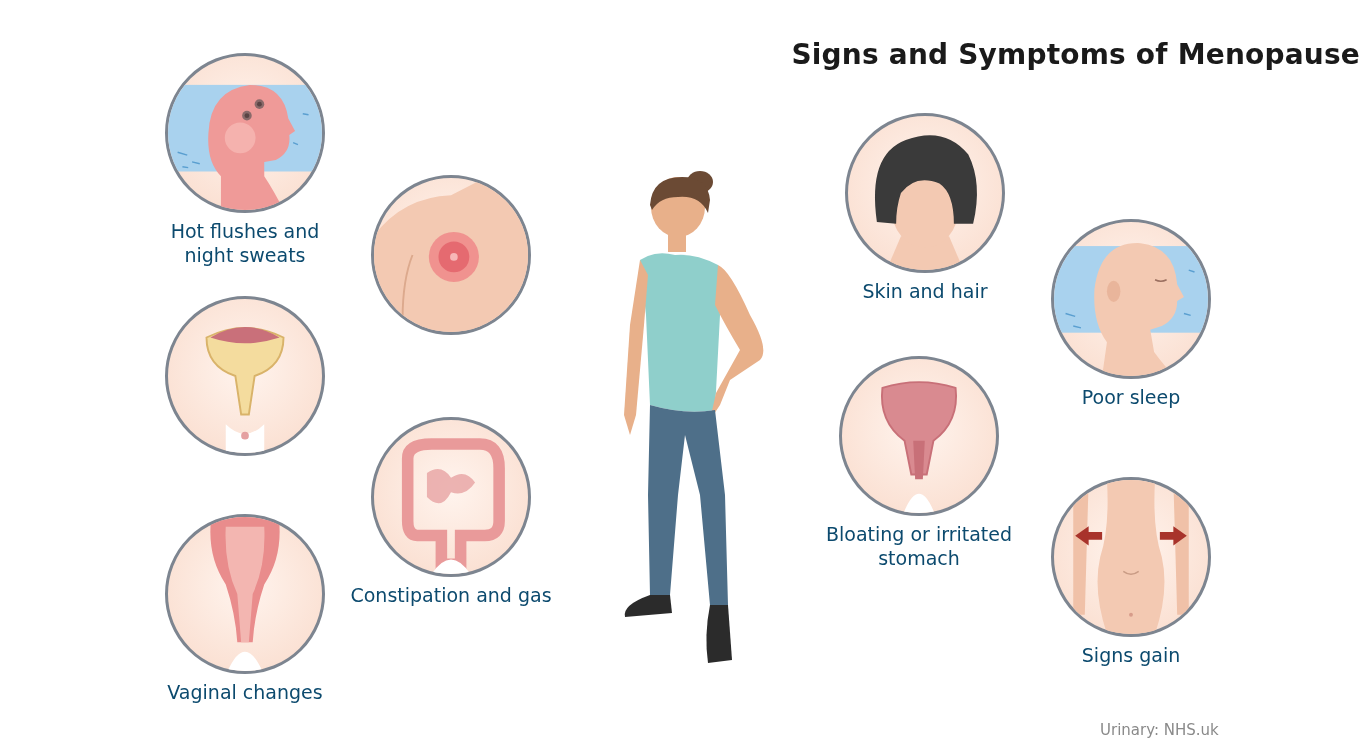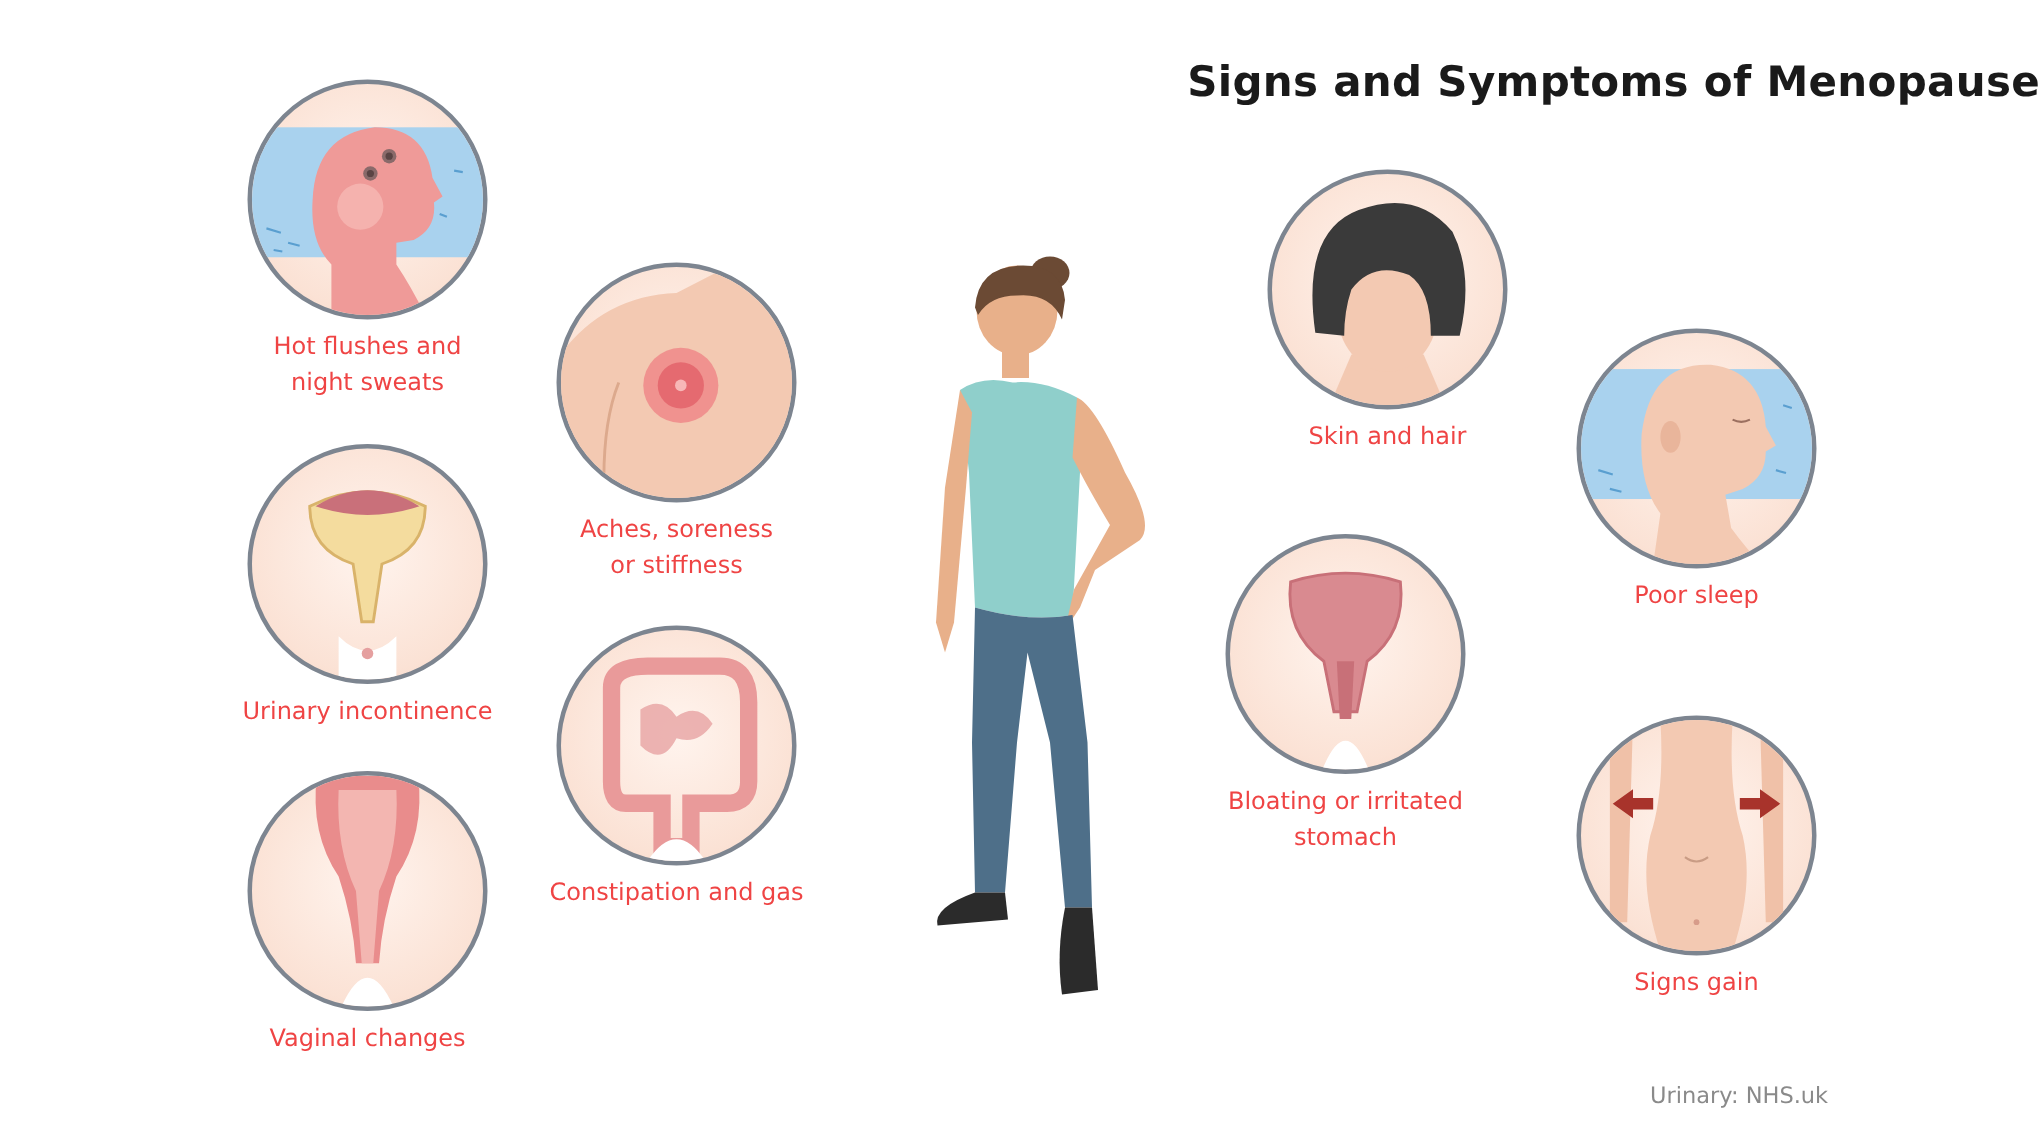--- a/index.html
+++ b/index.html
@@ -1,21 +1,21 @@
 <!DOCTYPE html>
 <html><head>
 <meta charset="utf-8">
 <style>
   html,body{margin:0;padding:0;background:#ffffff;}
   body{width:1360px;height:752px;position:relative;overflow:hidden;font-family:"DejaVu Sans","Liberation Sans",sans-serif;color:#222;}
   .title{position:absolute;left:0;width:1360px;top:38px;text-align:right;font-size:28px;font-weight:bold;color:#1a1a1a;letter-spacing:0.2px;}
   .item{position:absolute;width:240px;text-align:center;}
   .circle{position:relative;margin:0 auto;width:160px;height:160px;border-radius:50%;border:3px solid #7d8590;overflow:hidden;background:radial-gradient(circle at 50% 45%,#fff4ee 0%,#fbe2d5 70%,#f6d3c2 100%);box-sizing:border-box;}
   .circle svg{position:absolute;left:0;top:0;width:100%;height:100%;}
-  .label{margin-top:6px;font-size:16px;line-height:24px;color:#ef4444;}
+  .label{margin-top:6px;font-size:19px;line-height:24px;color:#0c4a6e;}
   .source{position:absolute;left:1100px;top:721px;font-size:15px;color:#8a8a8a;}
   .figure{position:absolute;left:600px;top:165px;width:200px;height:505px;}
 </style>
 </head>
 <body>
 
 <div class="title">Signs and Symptoms of Menopause</div>
 
 <div class="item" style="left:125px;top:53px;">
   <div class="circle">
@@ -39,37 +39,30 @@
 <div class="item" style="left:331px;top:175px;">
   <div class="circle">
     <svg viewBox="0 0 160 160">
       <path d="M0 160 L0 60 Q30 20 80 18 L115 0 L160 0 L160 160 Z" fill="#f3c9b2"></path>
       <path d="M30 160 Q28 110 40 80" stroke="#dca98d" stroke-width="2" fill="none"></path>
       <circle cx="83" cy="82" r="26" fill="#ef8888" opacity="0.85"></circle>
       <circle cx="83" cy="82" r="16" fill="#e56a70"></circle>
       <circle cx="83" cy="82" r="4" fill="#f7b7b7"></circle>
     </svg>
   </div>
-  <div class="label">
-    <div>Aches, soreness</div>
-    <div>or stiffness</div>
-  </div>
 </div>
 
 <div class="item" style="left:125px;top:296px;">
   <div class="circle">
     <svg viewBox="0 0 160 160">
       <path d="M40 40 Q80 20 120 40 Q120 70 90 80 L84 120 L76 120 L70 80 Q40 70 40 40 Z" fill="#f4dc9e" stroke="#d9b36a" stroke-width="2"></path>
       <path d="M44 40 Q80 18 116 40 Q80 52 44 40 Z" fill="#c9707a"></path>
       <path d="M60 130 Q80 150 100 130 L100 160 L60 160 Z" fill="#fff"></path>
       <circle cx="80" cy="142" r="4" fill="#e5a0a0"></circle>
     </svg>
-  </div>
-  <div class="label">
-    <div>Urinary incontinence</div>
   </div>
 </div>
 
 <div class="item" style="left:331px;top:417px;">
   <div class="circle">
     <svg viewBox="0 0 160 160">
       <path d="M35 40 Q35 25 60 25 L110 25 Q130 25 130 50 L130 105 Q130 120 115 120 L90 120 L90 150 L70 150 L70 120 L45 120 Q35 120 35 105 Z" fill="none" stroke="#e99a9a" stroke-width="12"></path>
       <path d="M55 55 Q70 45 80 60 Q95 50 105 65 Q95 80 80 75 Q70 95 55 80 Z" fill="#e7a2a2" opacity="0.8"></path>
       <path d="M60 160 Q80 130 100 160 Z" fill="#fff"></path>
     </svg>
@@ -128,21 +121,21 @@
       <path d="M50 160 L55 125 Q40 105 42 70 Q48 20 90 22 Q125 26 128 65 L135 78 L128 82 Q128 100 112 108 L100 112 L104 135 Q115 150 125 160 Z" fill="#f3c9b2"></path>
       <ellipse cx="62" cy="72" rx="7" ry="11" fill="#e9b59b"></ellipse>
       <path d="M105 60 q6 3 12 0" stroke="#9b7060" stroke-width="1.5" fill="none"></path>
     </svg>
   </div>
   <div class="label">
     <div>Poor sleep</div>
   </div>
 </div>
 
-<div class="item" style="left:777px;top:356px;">
+<div class="item" style="left:799px;top:356px;">
   <div class="circle">
     <svg viewBox="0 0 160 160">
       <path d="M42 30 Q80 18 118 30 Q122 65 95 85 L88 120 L72 120 L65 85 Q38 65 42 30 Z" fill="#d98a90" stroke="#c87078" stroke-width="2"></path>
       <path d="M74 85 L76 125 L84 125 L86 85 Z" fill="#c87078"></path>
       <path d="M64 160 Q80 120 96 160 Z" fill="#fff"></path>
     </svg>
   </div>
   <div class="label">
     <div>Bloating or irritated</div>
     <div>stomach</div>

